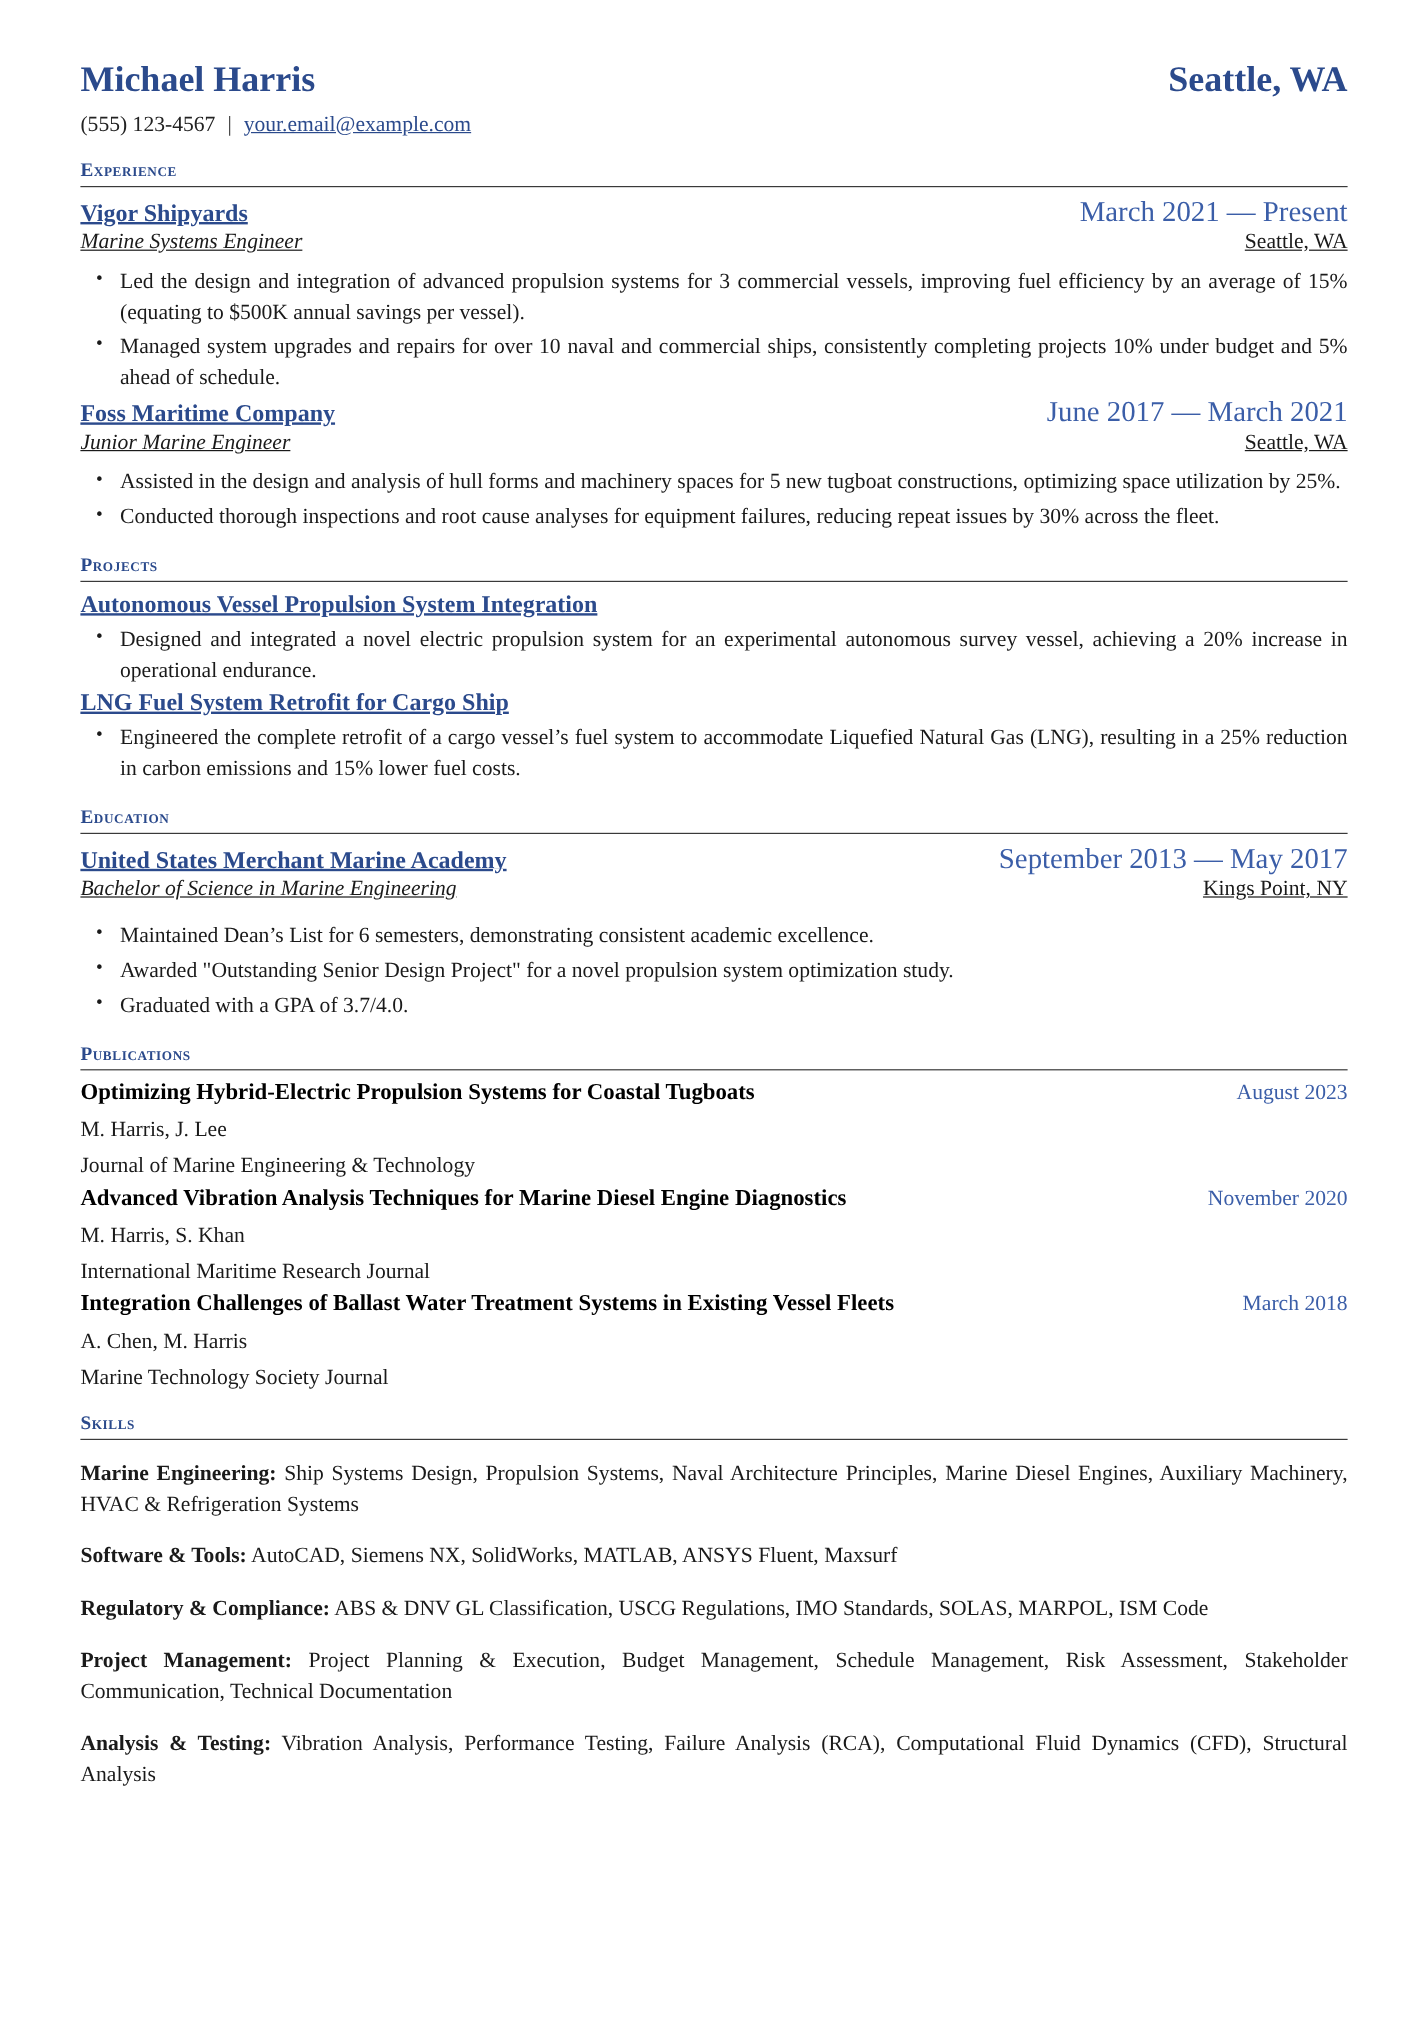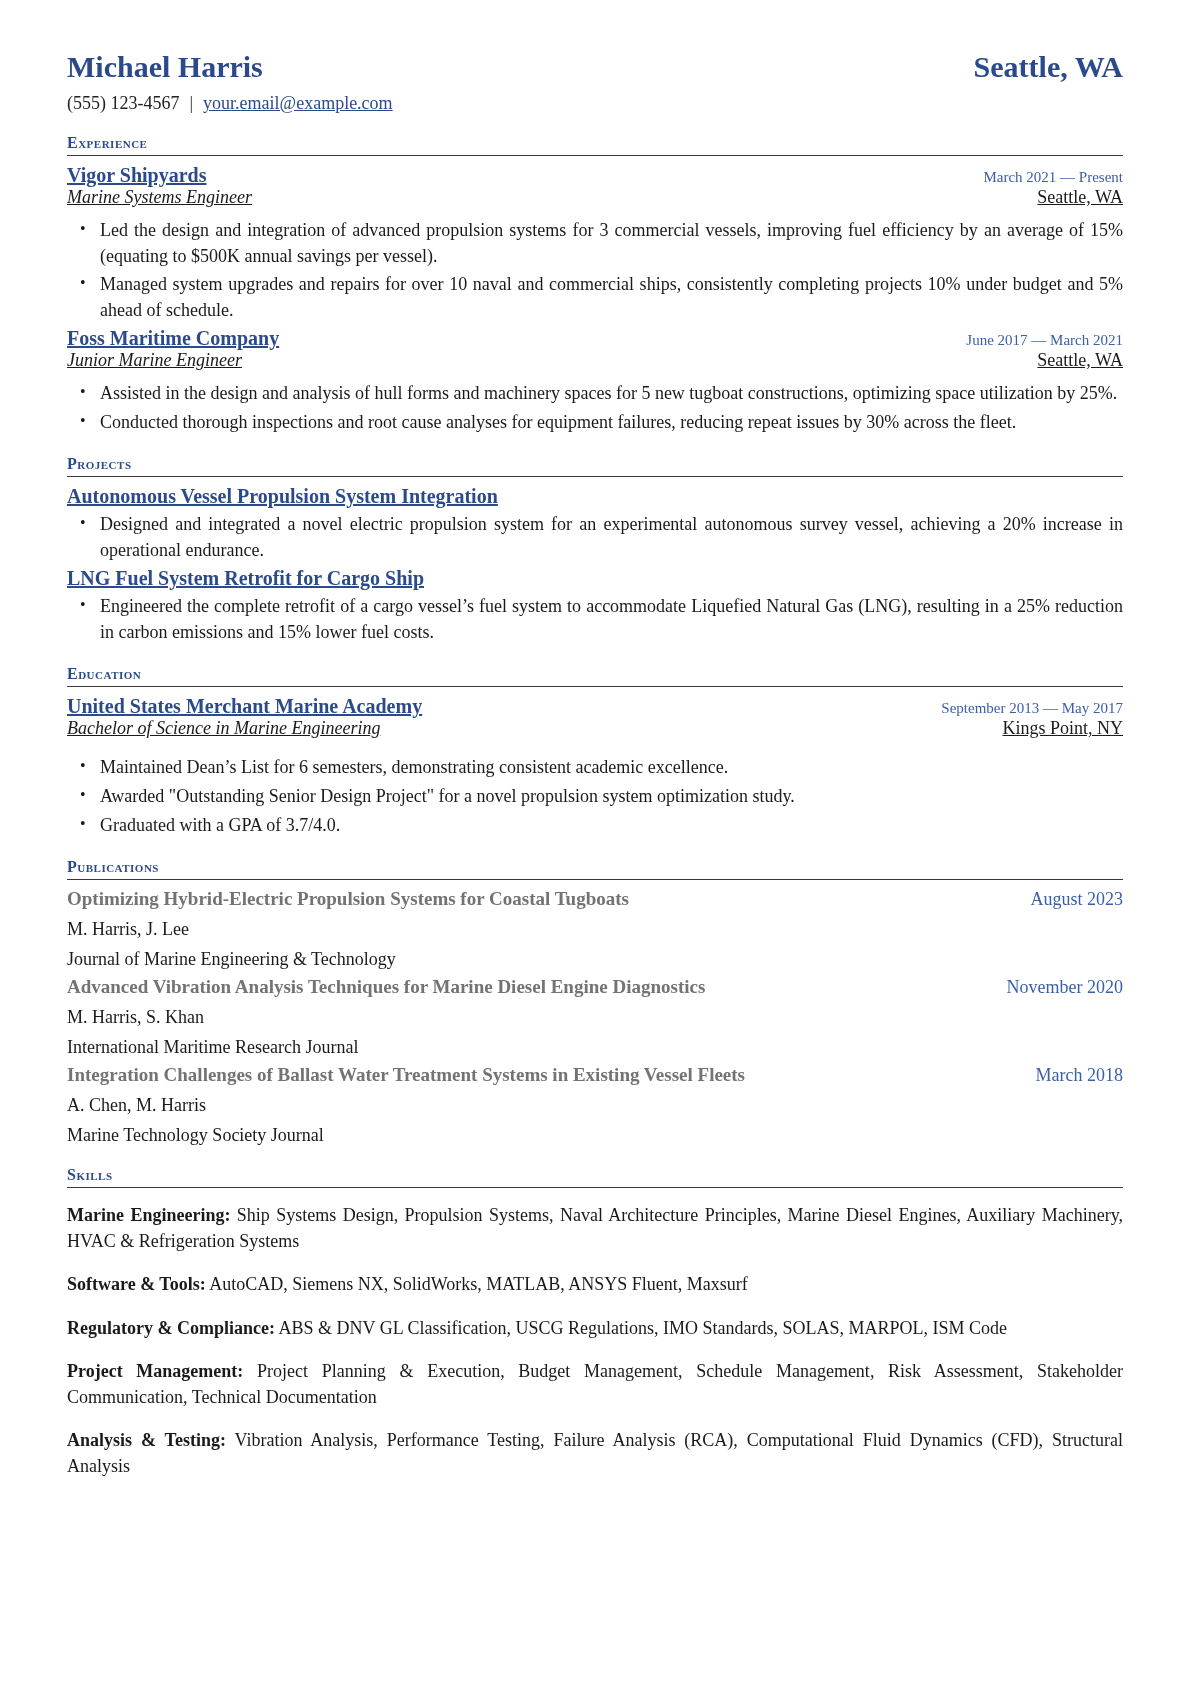--- a/index.html
+++ b/index.html
@@ -58,21 +58,21 @@
     margin-top: 4px;
   }
   .entry-link {
     font-size: 20px;
     font-weight: bold;
     color: #2b4a8c;
     text-decoration: underline;
     cursor: pointer;
   }
   .entry-date {
-    font-size: 15px;
+    font-size: 24px;
     color: #3b5ea8;
     white-space: nowrap;
   }
   .entry-subrow {
     display: flex;
     justify-content: space-between;
     align-items: flex-start;
     margin-top: 0;
     text-decoration: underline;
   }
@@ -101,21 +101,21 @@
   }
   ul.bullets.tight { margin-top: 4px; }
   
   .pub-entry { margin-top: 6px; }
   .pub-title-row {
     display: flex;
     justify-content: space-between;
     align-items: baseline;
     gap: 30px;
   }
-  .pub-title { font-size: 19px; font-weight: bold; color: #737373; }
+  .pub-title { font-size: 19px; font-weight: bold; color: #000000; }
   .pub-date { font-size: 18px; color: #3b5ea8; white-space: nowrap; }
   .pub-authors, .pub-journal { font-size: 18px; margin-top: 9px; color: #1a1a1a; }
   
   .skill-line {
     font-size: 18px;
     line-height: 1.42;
     text-align: justify;
     margin-top: 15px;
   }
   .skill-label { font-weight: bold; }

